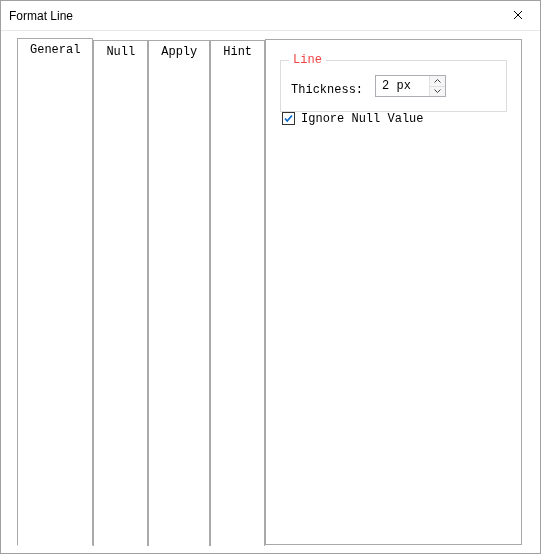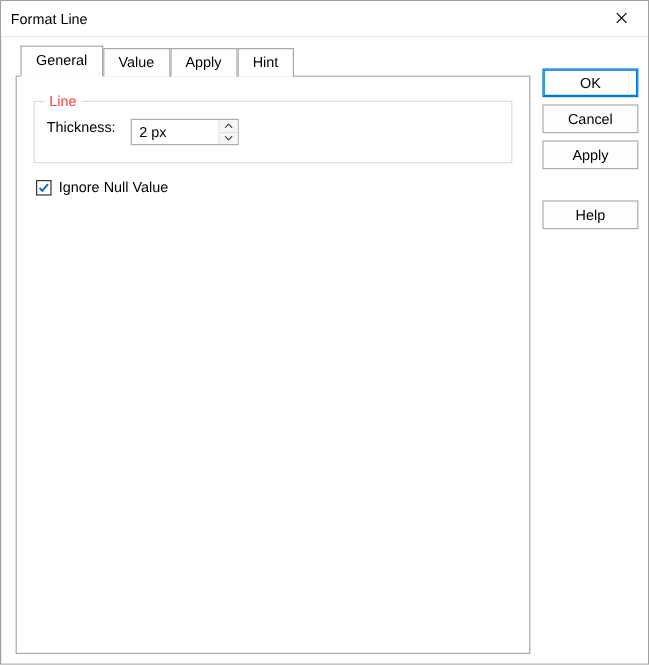--- a/index.html
+++ b/index.html
@@ -45,22 +45,22 @@
   }
   .titlebar .close svg { width: 10px; height: 10px; }
   .body {
     flex: 1;
     display: flex;
     padding: 8px 8px 8px 12px;
   }
   .main {
     flex: 1;
     display: flex;
-    flex-direction: column;
     margin-right: 10px;
+    font-family: Liberation Mono, monospace;
   }
   .tabs {
     display: flex;
     margin-left: 4px;
     position: relative;
     z-index: 2;
   }
   .tab {
     border: 1px solid #a9a9a9;
     border-bottom: none;
@@ -102,32 +102,32 @@
     position: absolute;
     top: -8px;
     left: 8px;
     background: #fff;
     padding: 0 4px;
     font-size: 12px;
     color: #ef4444;
   }
   .row {
     display: flex;
-    align-items: flex-start;
-    gap: 8px;
+    align-items: flex-end;
+    gap: 22px;
   }
   .row .lbl {
     width: 62px;
   }
   .spinner {
     display: flex;
     align-items: stretch;
     border: 1px solid #abadb3;
     height: 22px;
-    width: 90px;
+    width: 71px;
     background: #fff;
   }
   .spinner .val {
     flex: 1;
     padding: 2px 6px;
     font-size: 12px;
     line-height: 16px;
     outline: none;
     border: none;
   }
@@ -142,23 +142,23 @@
     display: flex;
     align-items: center;
     justify-content: center;
     cursor: pointer;
     background: #f5f5f5;
   }
   .spinner .btn + .btn { border-top: 1px solid #e0e0e0; }
   .spinner .btn svg { width: 7px; height: 4px; display:block; }
   .check-row {
     display: flex;
-    align-items: center;
+    align-items: flex-start;
     gap: 6px;
-    margin-top: 13px;
+    margin-top: 0;
     margin-left: 2px;
   }
   .checkbox {
     width: 13px;
     height: 13px;
     border: 1px solid #333;
     background: #fff;
     display: flex;
     align-items: center;
     justify-content: center;
@@ -200,21 +200,21 @@
             <path d="M1 1 L9 9 M9 1 L1 9" stroke="#000" stroke-width="1" fill="none"></path>
           </svg>
       </span>
     </div>
   </div>
 
   <div class="body">
     <div class="main">
       <div class="tabs">
         <div class="tab active"><span>General</span></div>
-        <div class="tab"><span>Value</span></div>
+        <div class="tab"><span>Null</span></div>
         <div class="tab"><span>Apply</span></div>
         <div class="tab"><span>Hint</span></div>
       </div>
 
       <div class="tabpanel">
         <div class="groupbox">
           <span class="legend">Line</span>
           <div class="row">
             <span class="lbl">Thickness:</span>
             <div class="spinner">
@@ -245,21 +245,14 @@
               <svg viewBox="0 0 11 11">
                   <path d="M2 5.5 L4.2 8 L9 2.5" stroke="#0066cc" stroke-width="1.6" fill="none"></path>
                 </svg>
             </span>
           </div>
           <span>Ignore Null Value</span>
         </div>
       </div>
     </div>
 
-    <div class="side">
-      <button class="default">OK</button>
-      <button>Cancel</button>
-      <button>Apply</button>
-      <div class="spacer"></div>
-      <button>Help</button>
-    </div>
   </div>
 </div>
 
 </body></html>

